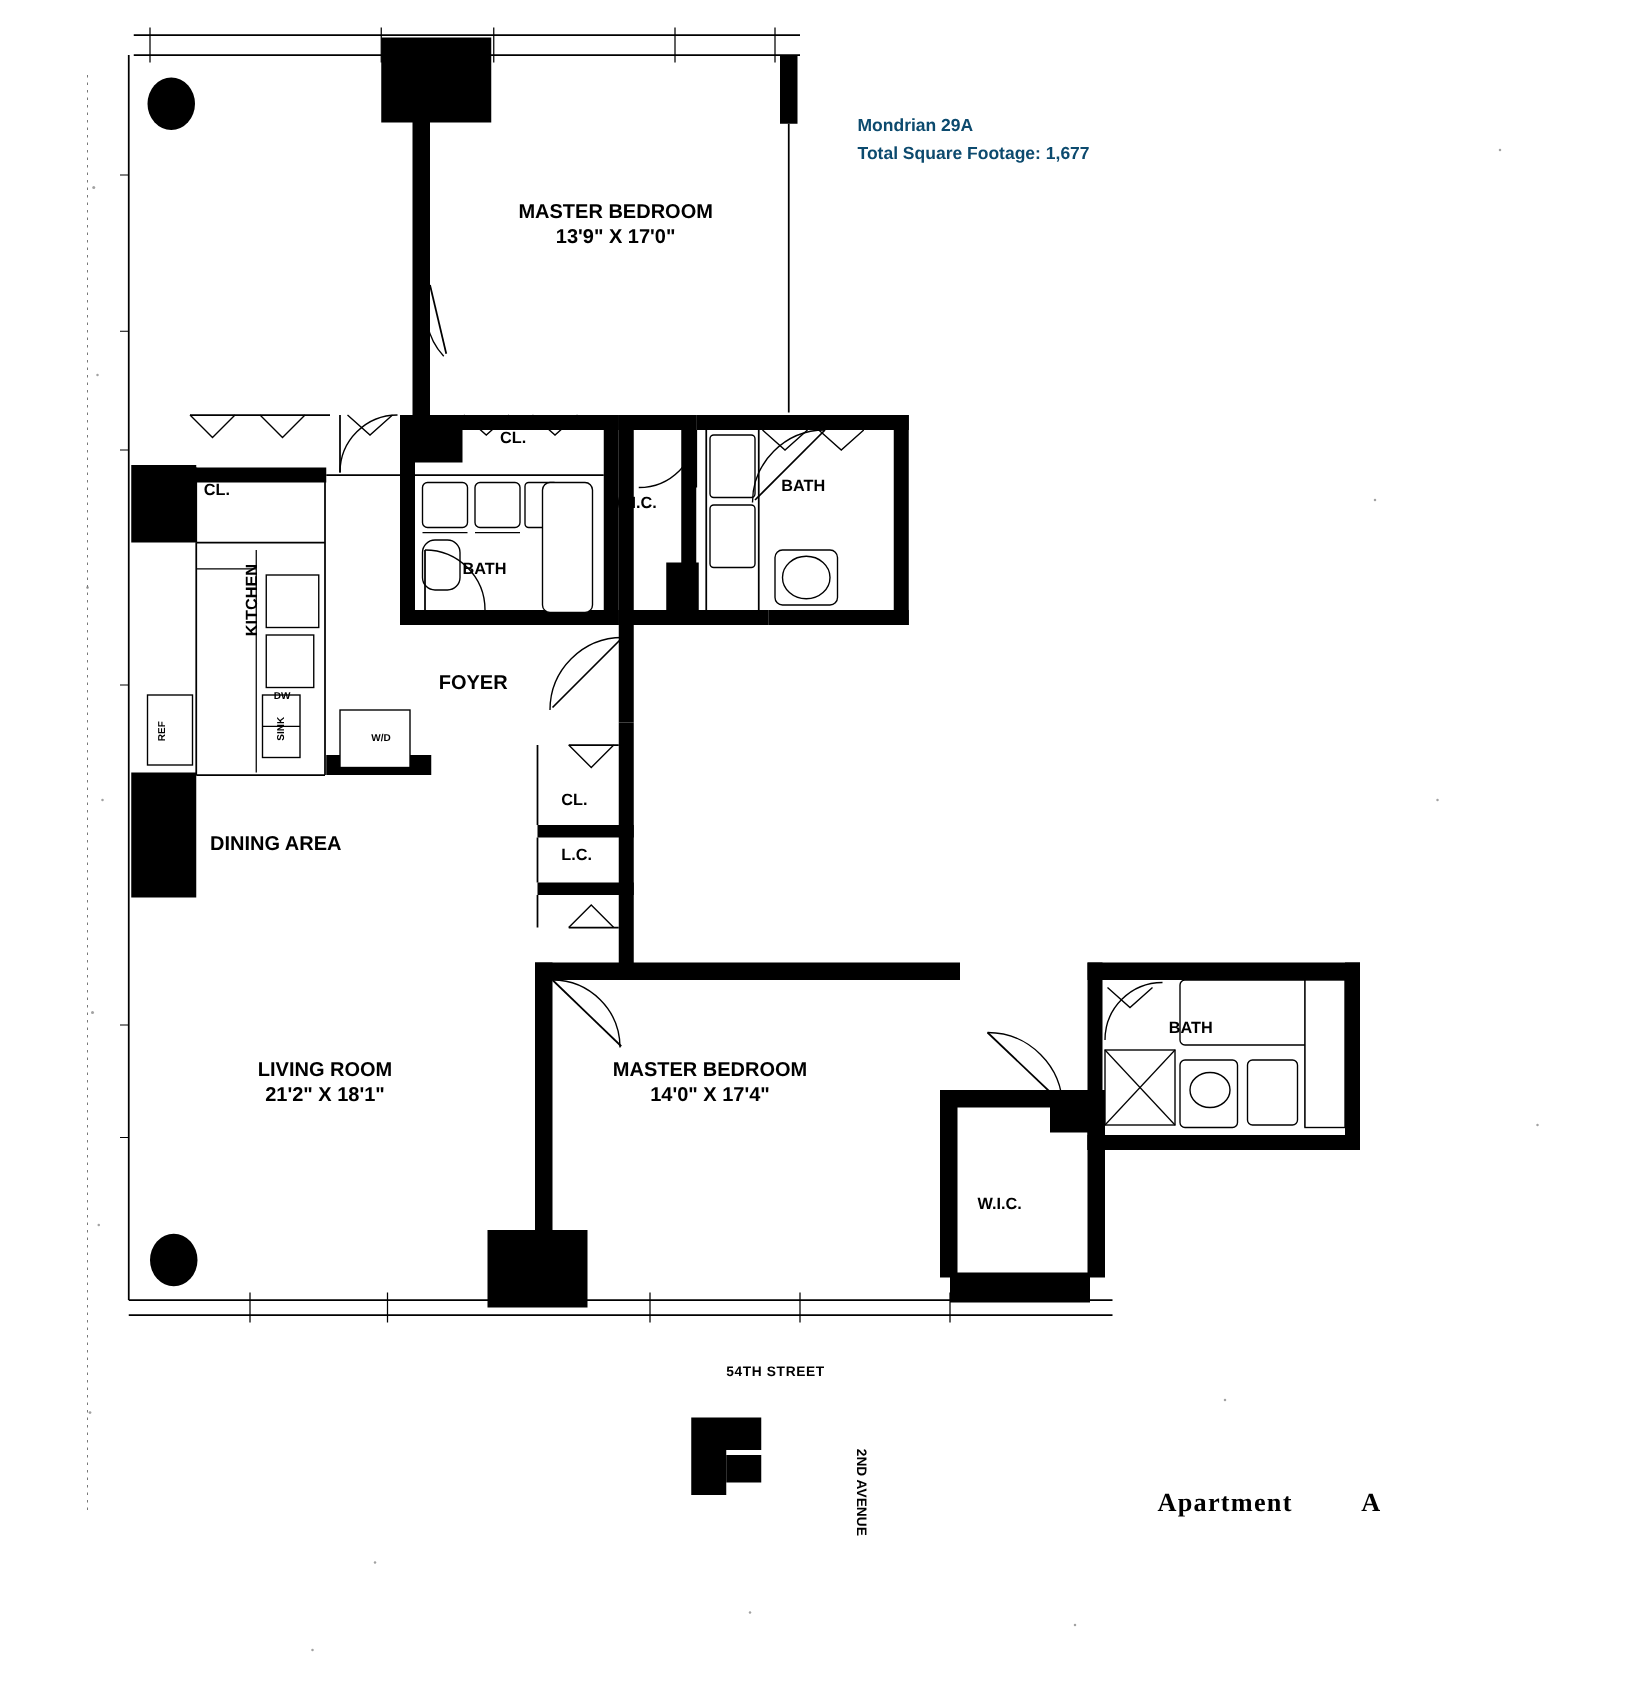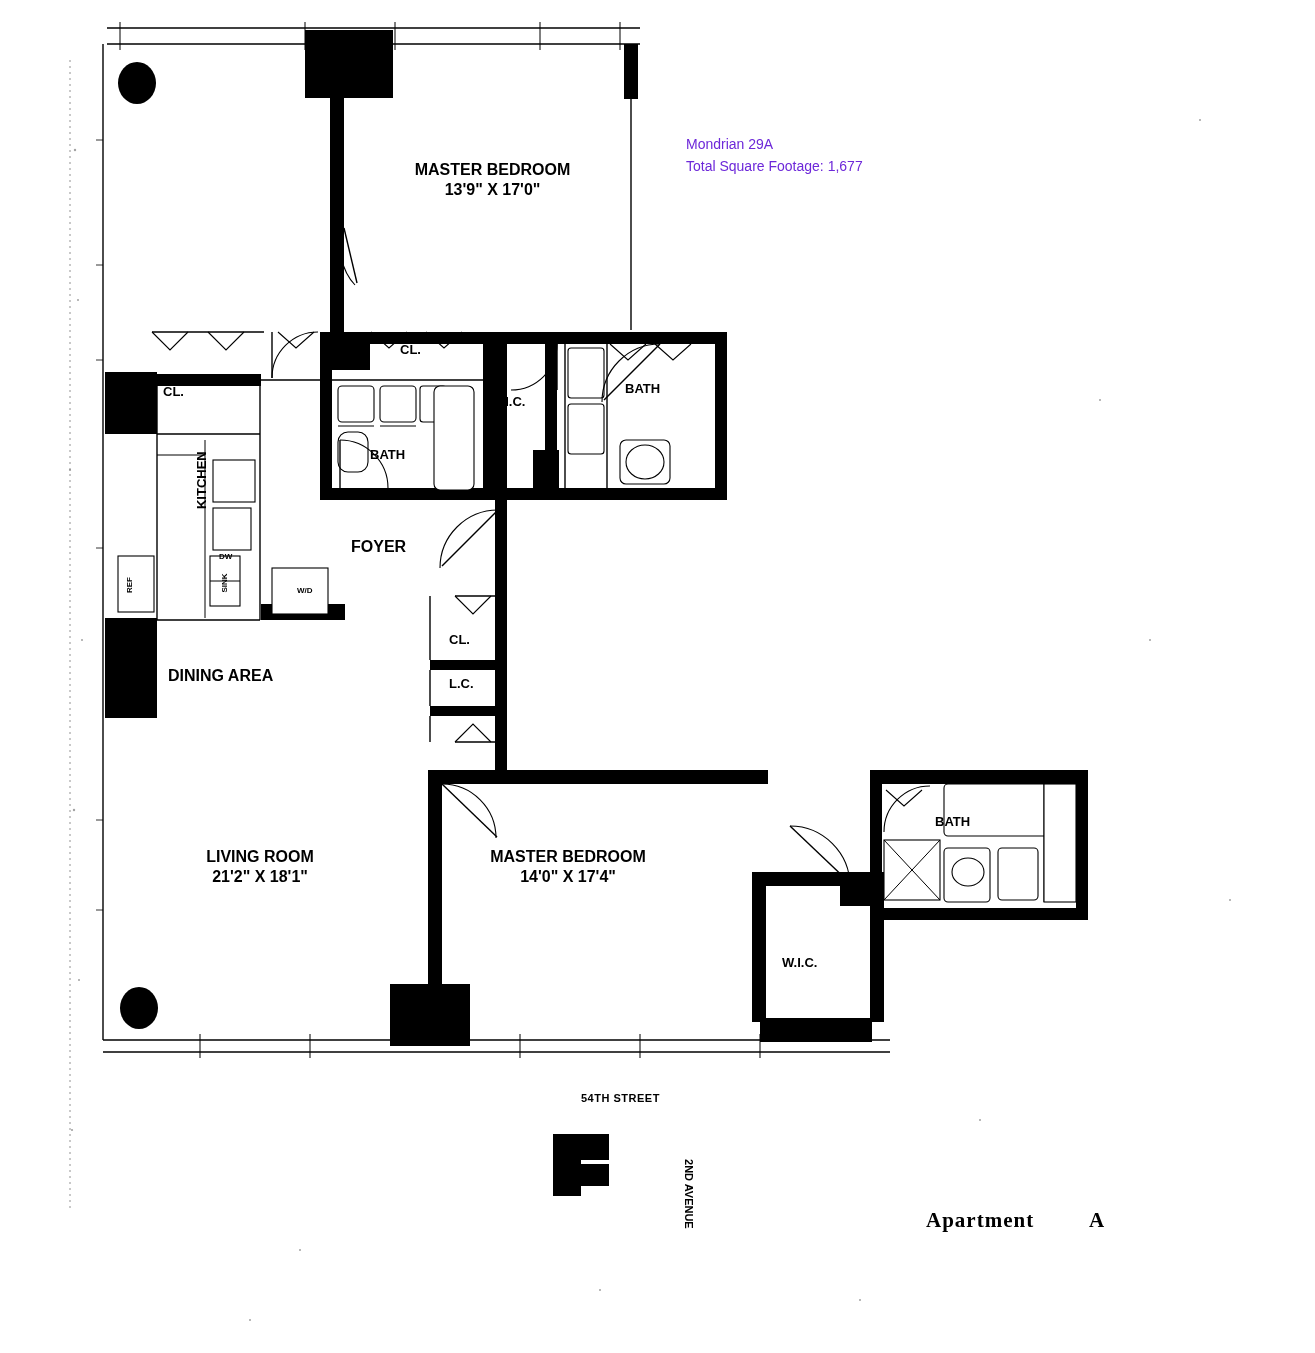--- a/index.html
+++ b/index.html
@@ -25,34 +25,32 @@
   }
   .lbl.small { font-size: 13px; }
   .lbl.room { font-size: 16px; }
   .lbl.tiny { font-size: 11px; }
   .lbl.micro { font-size: 8px; }
   .rot90 { transform: rotate(-90deg); transform-origin: 50% 50%; }
   .rot90cw { transform: rotate(90deg); transform-origin: 50% 50%; }
   .title-block {
     position: absolute;
     font-size: 14px;
-    font-weight: normal;
-    color: #6d28d9;
+    font-weight: bold;
+    color: #0c4a6e;
     line-height: 1.55;
     white-space: nowrap;
-    margin-top: 44px;
   }
   .apt-line {
     position: absolute;
     font-family: "Liberation Serif", serif;
     font-weight: bold;
     font-size: 21px;
     color: #000;
     letter-spacing: 1px;
-    margin-top: 18px;
   }
   svg.plan {
     position: absolute;
     left: 0; top: 0;
     width: 1315px;
     height: 1353px;
   }
   .wall-h { fill: #000; }
   .thin { stroke: #000; stroke-width: 1.4; fill: none; }
   .thinner { stroke: #000; stroke-width: 1; fill: none; }

